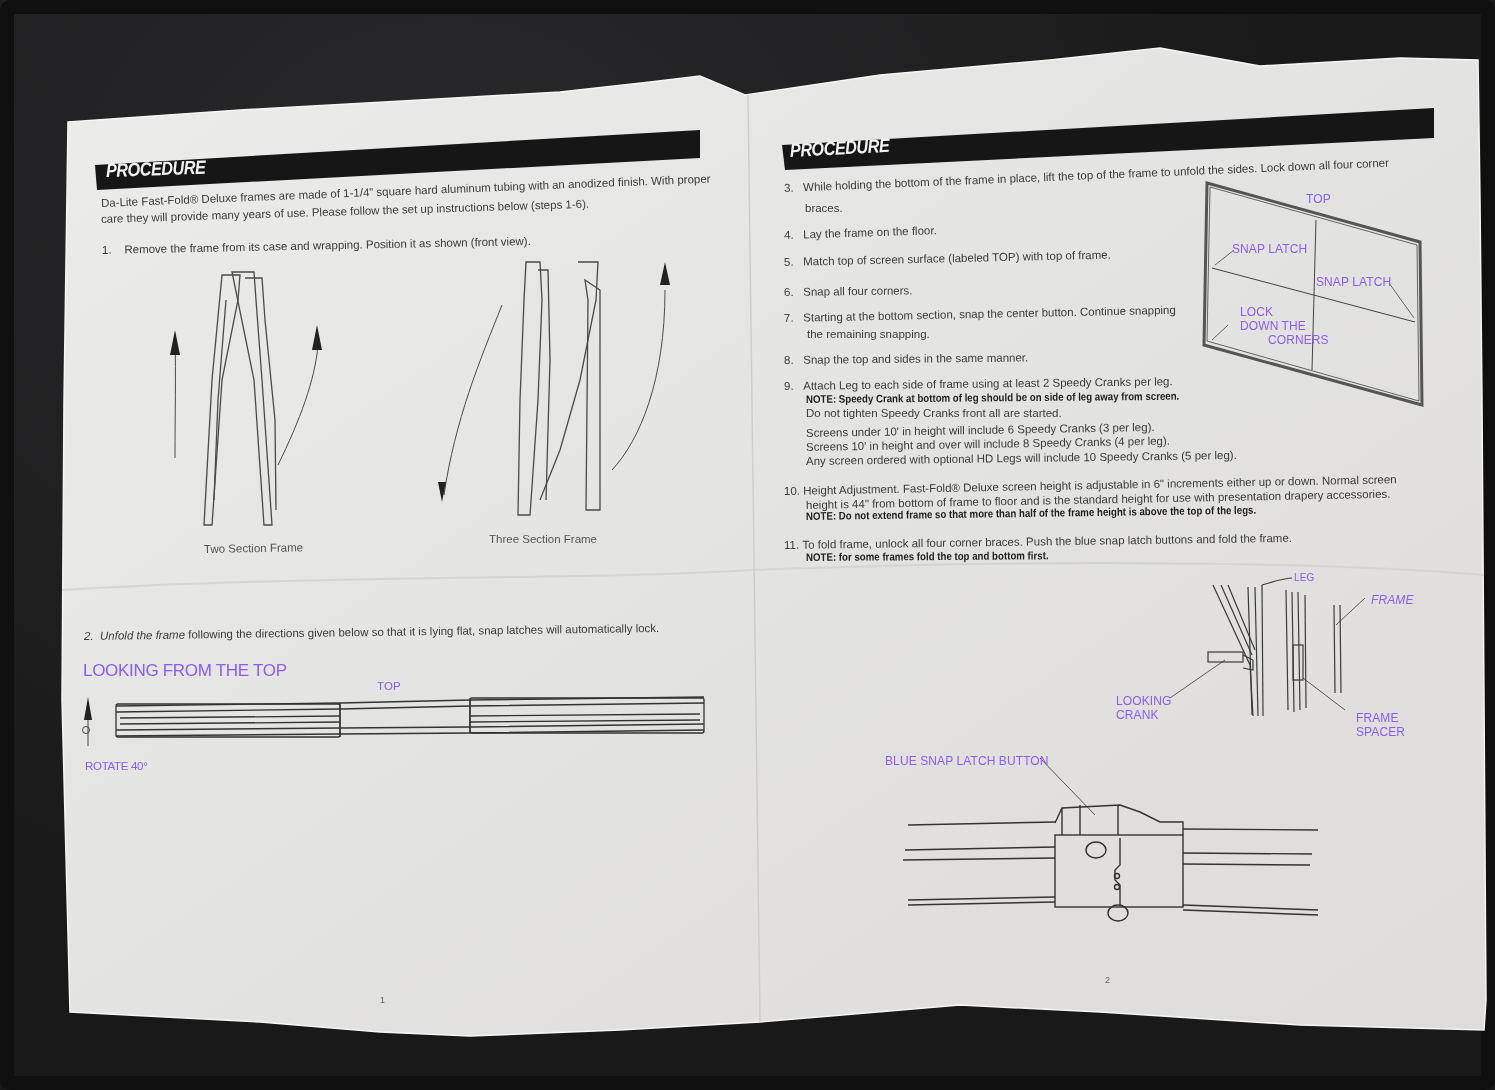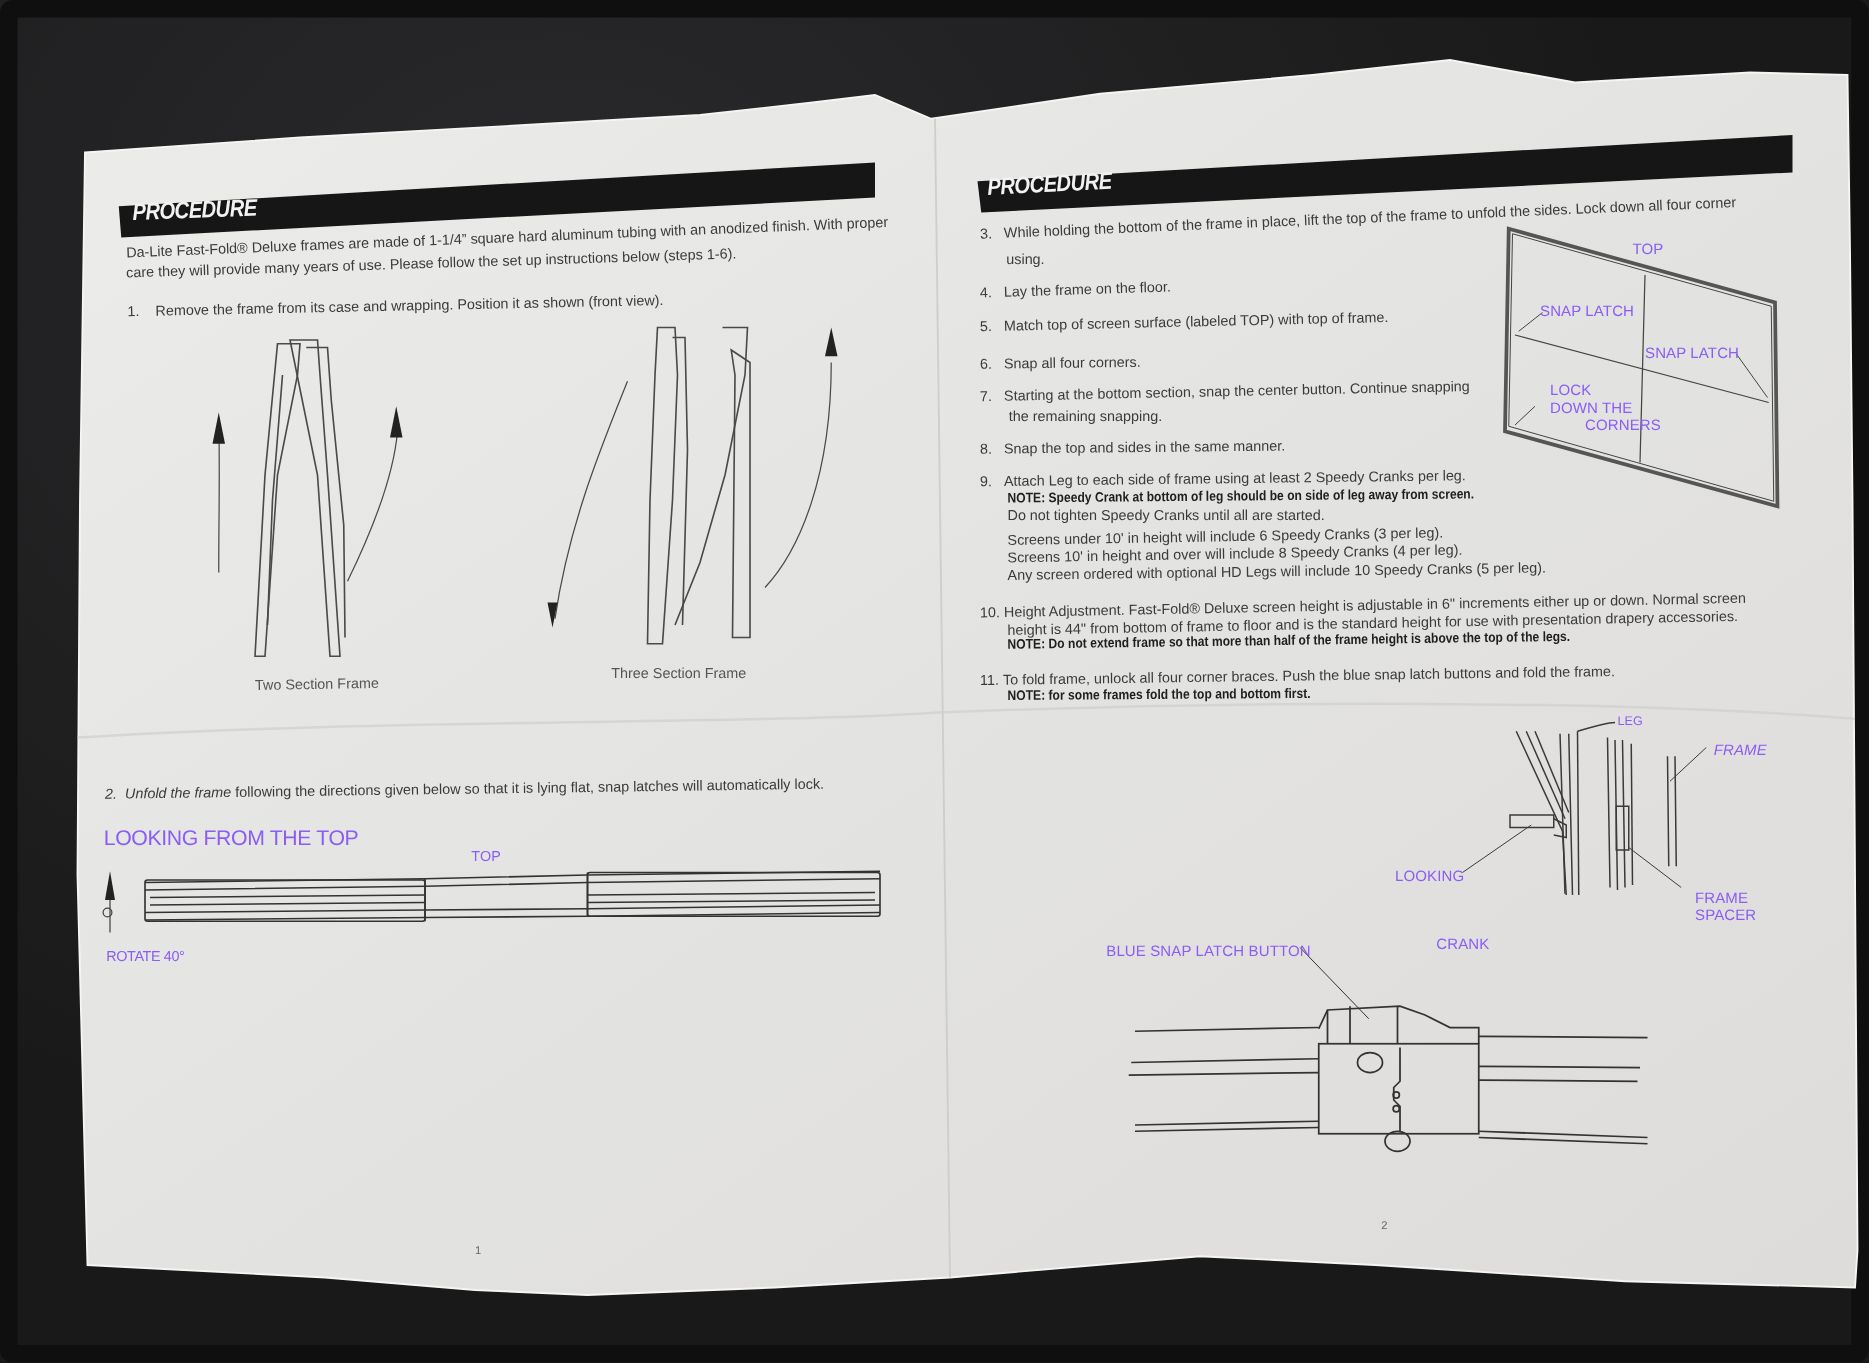--- a/index.html
+++ b/index.html
@@ -156,21 +156,21 @@
 <div class="abs lbl" style="left:377px; top:680px; font-size:11.5px;">TOP</div>
 <div class="abs lbl" style="left:85px; top:760px; font-size:11.5px; letter-spacing:-0.3px;">ROTATE 40°</div>
 
 <div class="abs pg" style="left:380px; top:995px;">1</div>
 
 <div class="band-title abs" style="left:790px; top:140px; transform:rotate(-3deg) scaleX(0.85);">PROCEDURE</div>
 
 <div class="abs t" style="left:784px; top:182px; transform:rotate(-2.4deg); transform-origin:left;">
   <span>3.</span>&nbsp;&nbsp;&nbsp;<span>While holding the bottom of the frame in place, lift the top of the frame to unfold the sides. Lock down all four corner</span>
 </div>
-<div class="abs t" style="left:805px; top:202px;">using.</div>
+<div class="abs t" style="left:805px; top:202px;">braces.</div>
 
 <div class="abs t" style="left:784px; top:229px; transform:rotate(-1.8deg); transform-origin:left;">
   <span>4.</span>&nbsp;&nbsp;&nbsp;<span>Lay the frame on the floor.</span>
 </div>
 
 <div class="abs t" style="left:784px; top:256px; transform:rotate(-1.3deg); transform-origin:left;">
   <span>5.</span>&nbsp;&nbsp;&nbsp;<span>Match top of screen surface (labeled TOP) with top of frame.</span>
 </div>
 
 <div class="abs t" style="left:784px; top:286px; transform:rotate(-0.7deg); transform-origin:left;">
@@ -183,21 +183,21 @@
 <div class="abs t" style="left:807px; top:328px;">the remaining snapping.</div>
 
 <div class="abs t" style="left:784px; top:354px; transform:rotate(-0.6deg); transform-origin:left;">
   <span>8.</span>&nbsp;&nbsp;&nbsp;<span>Snap the top and sides in the same manner.</span>
 </div>
 
 <div class="abs t" style="left:784px; top:380px; transform:rotate(-0.7deg); transform-origin:left;">
   <span>9.</span>&nbsp;&nbsp;&nbsp;<span>Attach Leg to each side of frame using at least 2 Speedy Cranks per leg.</span>
 </div>
 <div class="abs tb" style="left:806px; top:393px; transform:rotate(-0.5deg) scaleX(0.88); transform-origin:left;">NOTE: Speedy Crank at bottom of leg should be on side of leg away from screen.</div>
-<div class="abs t" style="left:806px; top:407px;">Do not tighten Speedy Cranks until all are started.</div>
+<div class="abs t" style="left:806px; top:407px;">Do not tighten Speedy Cranks front all are started.</div>
 <div class="abs t" style="left:806px; top:427px; transform:rotate(-1deg); transform-origin:left;">Screens under 10' in height will include 6 Speedy Cranks (3 per leg).</div>
 <div class="abs t" style="left:806px; top:441px; transform:rotate(-1deg); transform-origin:left;">Screens 10' in height and over will include 8 Speedy Cranks (4 per leg).</div>
 <div class="abs t" style="left:806px; top:455px; transform:rotate(-0.8deg); transform-origin:left;">Any screen ordered with optional HD Legs will include 10 Speedy Cranks (5 per leg).</div>
 
 <div class="abs t" style="left:784px; top:485px; transform:rotate(-1.1deg); transform-origin:left;">
   <span>10.</span>&nbsp;<span>Height Adjustment.  Fast-Fold® Deluxe screen height is adjustable in 6" increments either up or down. Normal screen</span>
 </div>
 <div class="abs t" style="left:806px; top:499px; transform:rotate(-1.1deg); transform-origin:left;">height is 44" from bottom of frame to floor and is the standard height for use with presentation drapery accessories.</div>
 <div class="abs tb" style="left:806px; top:510px; transform:rotate(-0.8deg) scaleX(0.88); transform-origin:left;">NOTE: Do not extend frame so that more than half of the frame height is above the top of the legs.</div>
 
@@ -209,19 +209,19 @@
 <div class="abs lbl" style="left:1306px; top:192px;">TOP</div>
 <div class="abs lbl" style="left:1232px; top:242px;">SNAP LATCH</div>
 <div class="abs lbl" style="left:1316px; top:275px;">SNAP LATCH</div>
 <div class="abs lbl" style="left:1240px; top:305px;">LOCK</div>
 <div class="abs lbl" style="left:1240px; top:319px;">DOWN THE</div>
 <div class="abs lbl" style="left:1240px; top:333px;margin-left:28px;">CORNERS</div>
 
 <div class="abs lbl" style="left:1294px; top:572px; font-size:10px; ">LEG</div>
 <div class="abs lbl" style="left:1371px; top:593px; font-style:italic;">FRAME</div>
 <div class="abs lbl" style="left:1116px; top:694px;">LOOKING</div>
-<div class="abs lbl" style="left:1149px; top:708px;margin-top:40px;">CRANK</div>
+<div class="abs lbl" style="left:1116px; top:708px;">CRANK</div>
 <div class="abs lbl" style="left:1356px; top:711px;">FRAME</div>
 <div class="abs lbl" style="left:1356px; top:725px;">SPACER</div>
 
 <div class="abs lbl" style="left:885px; top:754px;">BLUE SNAP LATCH BUTTON</div>
 
 <div class="abs pg" style="left:1105px; top:975px;">2</div>
 
 </body></html>

